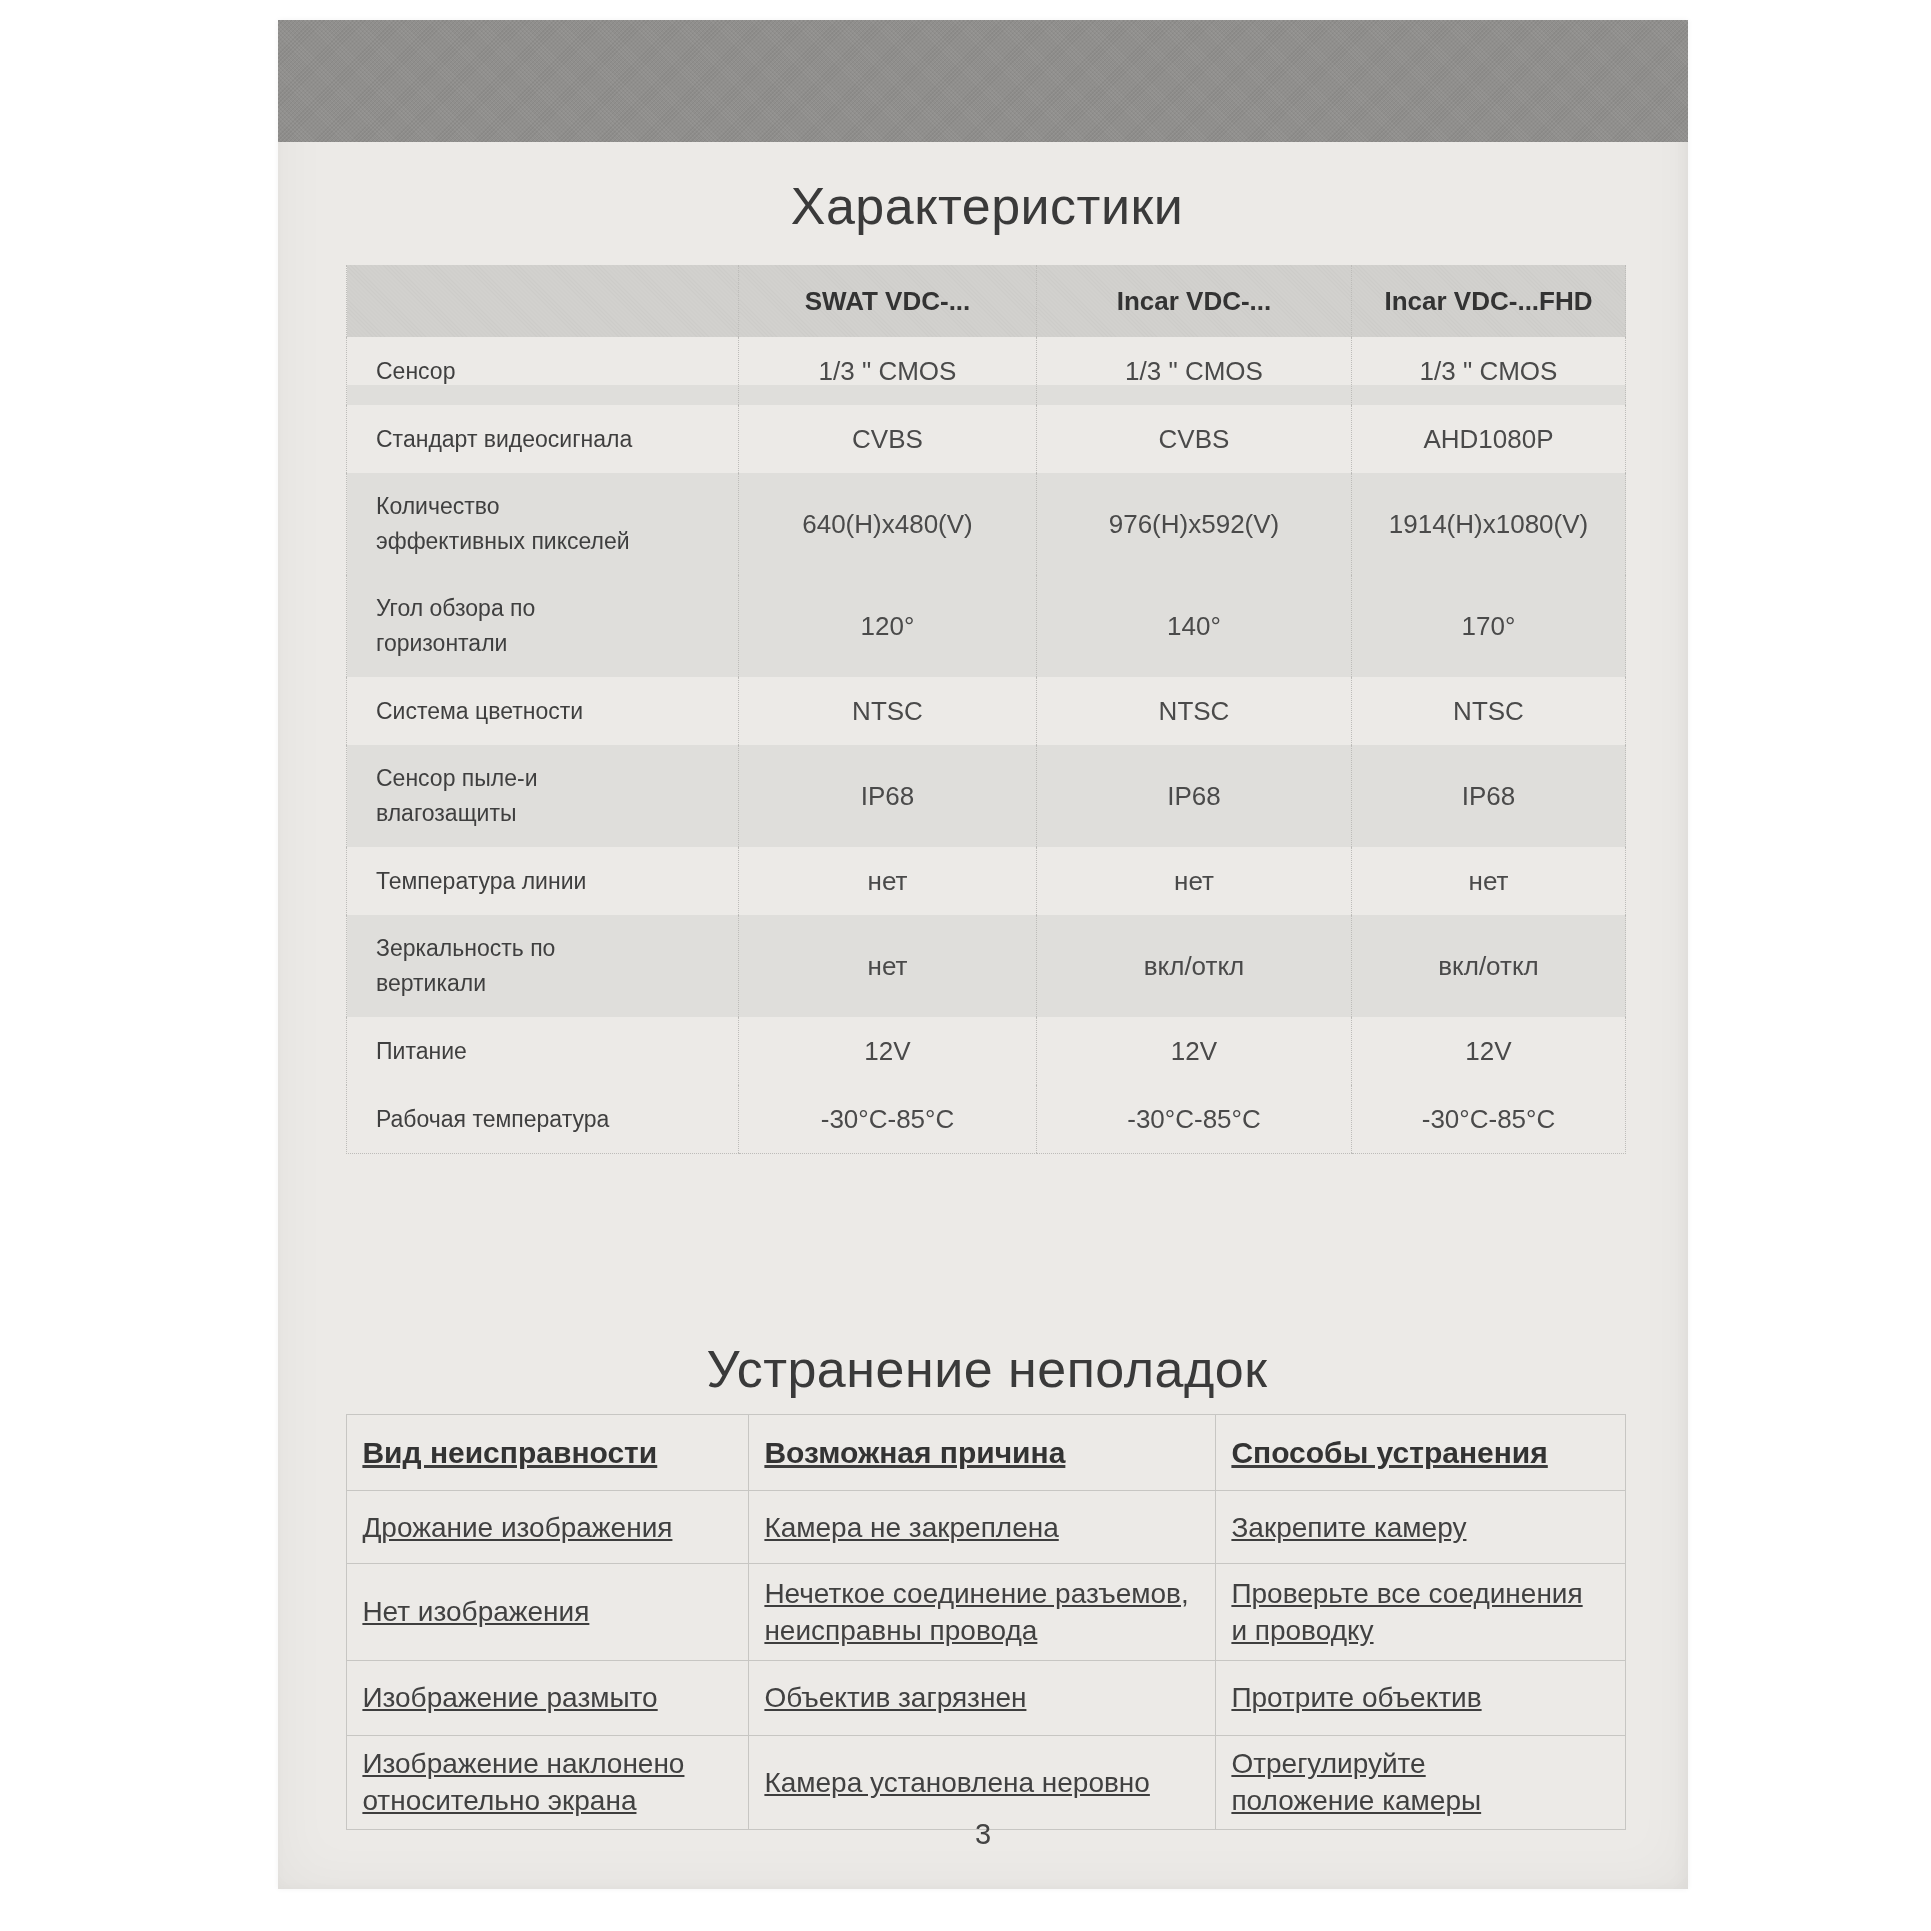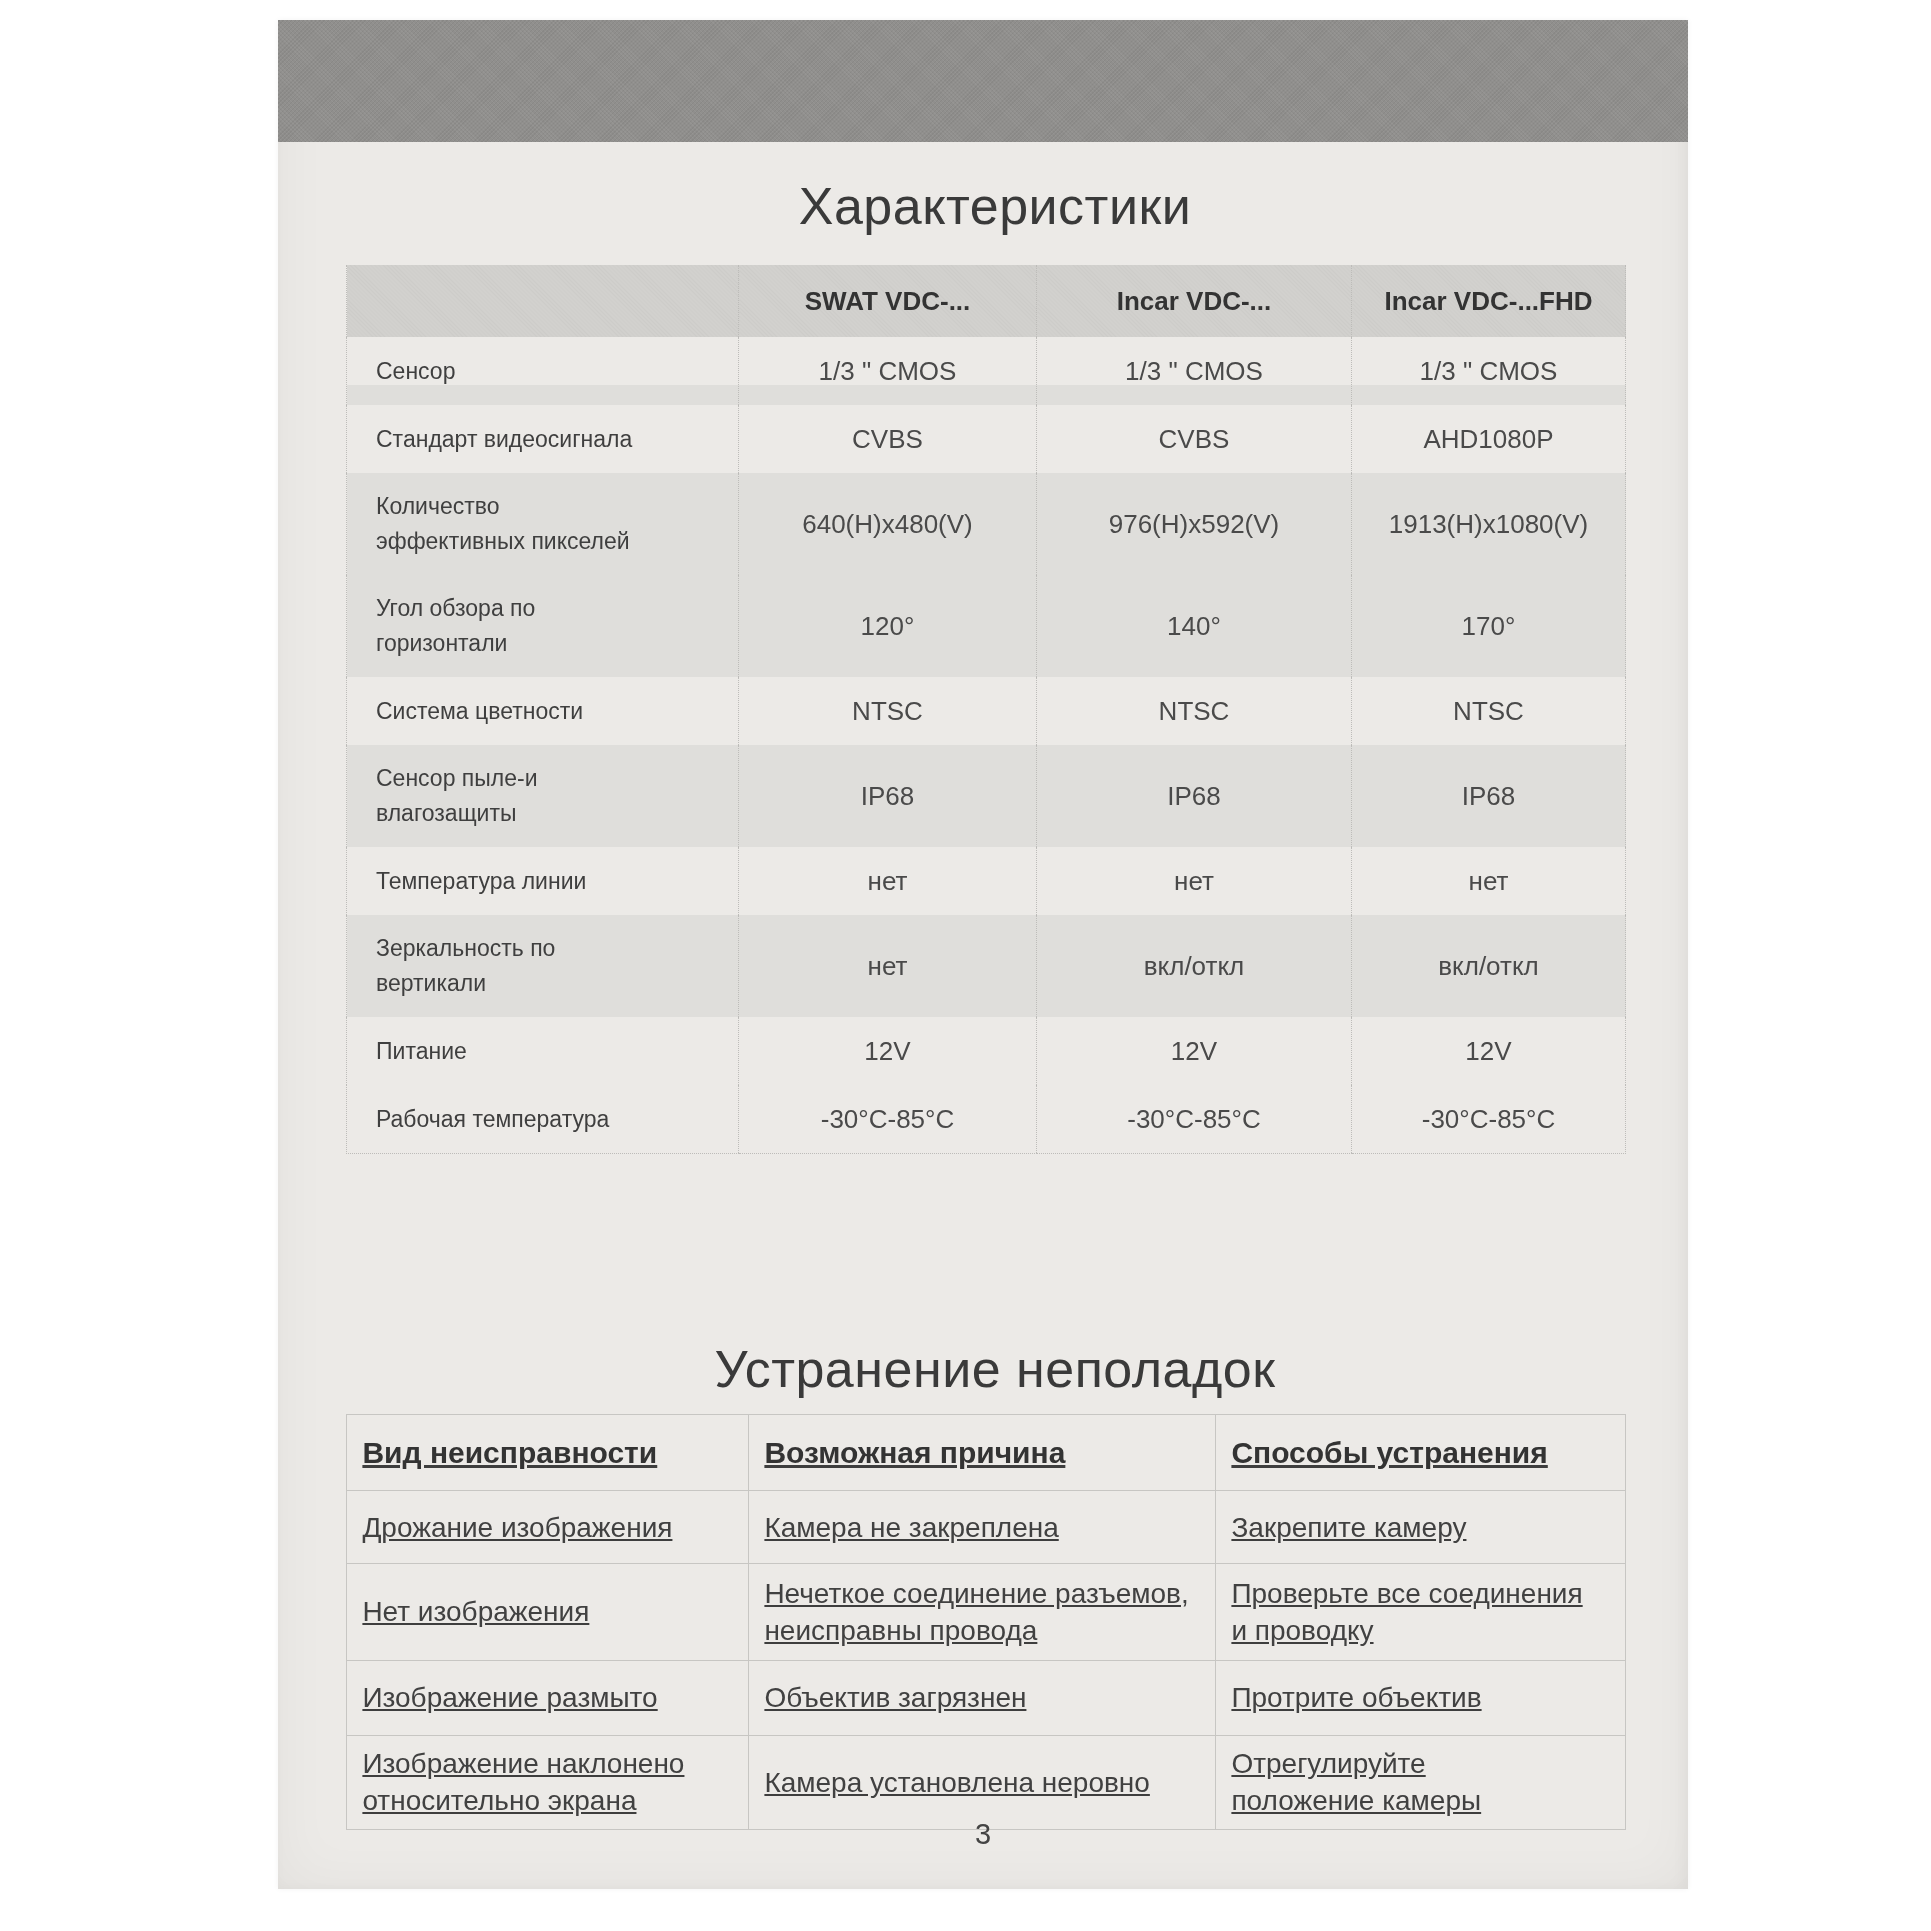--- a/index.html
+++ b/index.html
@@ -25,21 +25,21 @@
     top: 0; left: 0;
     width: 100%;
     height: 122px;
     background-color: #908f8d;
     background-image:
       repeating-linear-gradient(45deg, rgba(255,255,255,0.05) 0 1px, transparent 1px 2.9px),
       repeating-linear-gradient(-45deg, rgba(0,0,0,0.05) 0 1px, transparent 1px 2.9px);
   }
   .doc-title {
     position: absolute;
-    left: 12px;
+    left: 4px;
     width: 100%;
     text-align: center;
     font-size: 52px;
     font-weight: 400;
     color: #3a3a3a;
     letter-spacing: 0.5px;
   }
   #specs-title { top: 156px; }
   #ts-title    { top: 1319px; }
 
@@ -162,21 +162,21 @@
         <td class="lbl">Стандарт видеосигнала</td>
         <td class="val">CVBS</td>
         <td class="val">CVBS</td>
         <td class="val">AHD1080P</td>
       </tr>
       <tr class="shaded dbl">
         <td class="lbl">Количество
 эффективных пикселей</td>
         <td class="val">640(H)x480(V)</td>
         <td class="val">976(H)x592(V)</td>
-        <td class="val">1913(H)x1080(V)</td>
+        <td class="val">1914(H)x1080(V)</td>
       </tr>
       <tr class="shaded dbl">
         <td class="lbl">Угол обзора по
 горизонтали</td>
         <td class="val">120°</td>
         <td class="val">140°</td>
         <td class="val">170°</td>
       </tr>
       <tr>
         <td class="lbl">Система цветности</td>

